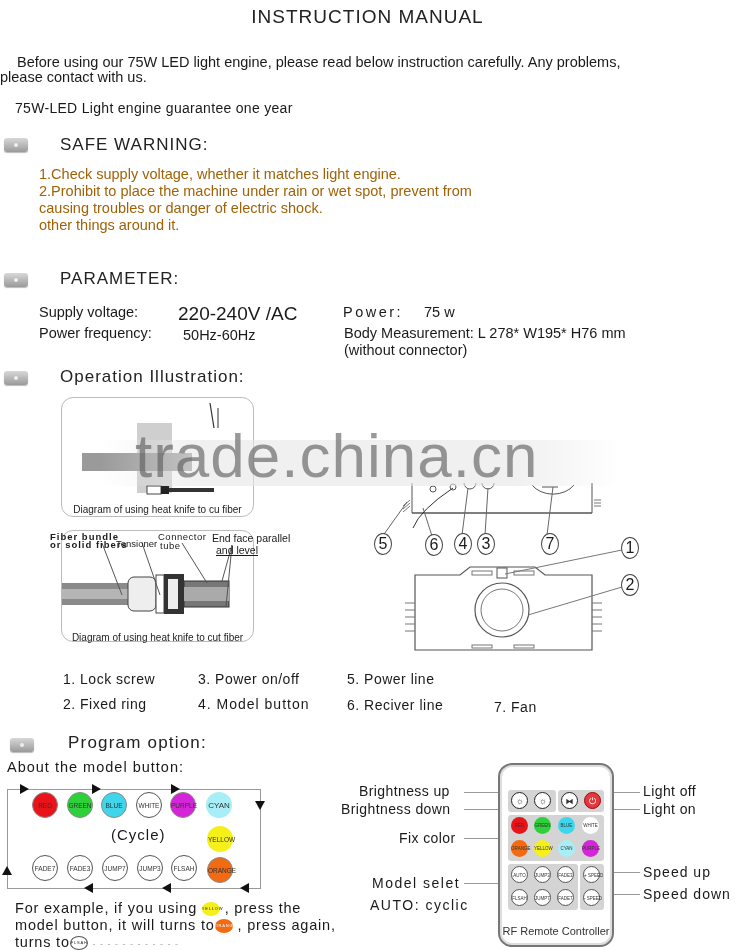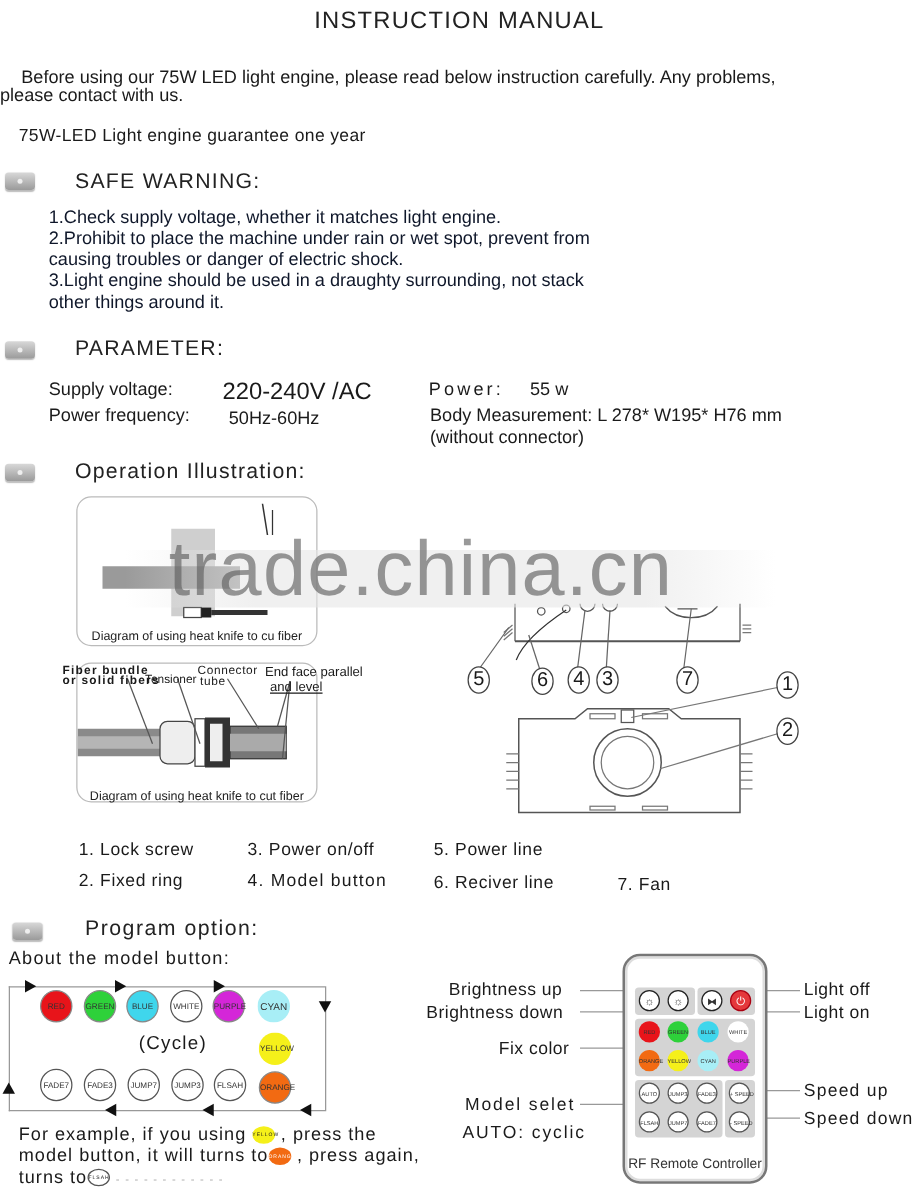--- a/index.html
+++ b/index.html
@@ -5,21 +5,21 @@
   * { box-sizing: border-box; margin: 0; padding: 0; }
   html, body { width: 735px; height: 950px; background: #ffffff; overflow: hidden; }
   body { position: relative; font-family: "Liberation Sans", sans-serif; color: #1a1a1a; }
   .abs { position: absolute; white-space: nowrap; }
   .title { left: 0; width: 735px; top: 6px; text-align: center; font-size: 19px; letter-spacing: 1px; color: #222; }
   .intro { font-size: 14.5px; color: #1a1a1a; }
   .intro2 { font-size: 14px; letter-spacing: 0.3px; }
   .sec-icon { width: 24px; height: 14px; border-radius: 3px; background: linear-gradient(#d8d8d8, #9a9a9a); box-shadow: 0 1px 1px #bbb; }
   .sec-icon::after { content: ""; position: absolute; left: 10px; top: 5px; width: 4px; height: 4px; border-radius: 50%; background: #eee; }
   .sec-title { font-size: 17px; letter-spacing: 1px; color: #222; }
-  .body-text { font-size: 14.5px; line-height: 17px; color: #0f172a; }
+  .body-text { font-size: 14.5px; line-height: 17px; color: #a16207; }
   .param { font-size: 14.5px; }
   .spaced { letter-spacing: 2.5px; }
   .diagram-box { border: 1px solid #bbb; border-radius: 12px; background: #fff; }
   .cap { font-size: 10px; color: #222; text-align: center; width: 100%; position: absolute; }
   .small-label { font-size: 9.5px; line-height: 9px; }
   .num-circle { width: 18px; height: 22px; border: 1px solid #444; border-radius: 50%; text-align: center; font-size: 16px; line-height: 20px; background: #fff; }
   .legend { font-size: 14px; letter-spacing: 0.5px; }
   .watermark { left: 135px; top: 420px; font-size: 62px; color: rgba(90,90,90,0.62); letter-spacing: 1px; font-family: "Liberation Sans", sans-serif; }
   .wm-band { left: 100px; top: 440px; width: 520px; height: 46px; background: linear-gradient(90deg, rgba(255,255,255,0), rgba(230,230,230,0.6) 20%, rgba(230,230,230,0.6) 80%, rgba(255,255,255,0)); }
   .dot { width: 26px; height: 26px; border-radius: 50%; font-size: 6.5px; text-align: center; line-height: 26px; color: #333; border: 1px solid #888; }
@@ -43,32 +43,31 @@
 <div class="abs intro" style="left:17px;top:54px;">Before using our 75W LED light engine, please read below instruction carefully. Any problems,</div>
 <div class="abs intro" style="left:0px;top:69px;">please contact with us.</div>
 <div class="abs intro2" style="left:15px;top:100px;">75W-LED  Light  engine  guarantee one  year</div>
 
 <div class="abs sec-icon" style="left:4px;top:138px;"></div>
 <div class="abs sec-title" style="left:60px;top:135px;">SAFE  WARNING:</div>
 <div class="abs body-text" style="left:39px;top:166px;">
   <div>1.Check supply voltage, whether it matches light engine.</div>
   <div>2.Prohibit to place the machine under rain or wet spot, prevent from</div>
   <div>causing troubles or danger of  electric shock.</div>
-  <div>3.Light engine should be used in a draughty surrounding, not  stack</div>
   <div>other things around it.</div>
 </div>
 
 <div class="abs sec-icon" style="left:4px;top:273px;"></div>
 <div class="abs sec-title" style="left:60px;top:269px;">PARAMETER:</div>
 <div class="abs param" style="left:39px;top:304px;">Supply  voltage:</div>
 <div class="abs param" style="left:178px;top:303px;font-size:19px;">220-240V  /AC</div>
 <div class="abs param" style="left:39px;top:325px;">Power frequency:</div>
 <div class="abs param" style="left:183px;top:327px;">50Hz-60Hz</div>
 <div class="abs param spaced" style="left:343px;top:304px;">Power:</div>
-<div class="abs param" style="left:424px;top:304px;">55  w</div>
+<div class="abs param" style="left:424px;top:304px;">75  w</div>
 <div class="abs param" style="left:344px;top:325px;">Body  Measurement: L 278* W195* H76 mm</div>
 <div class="abs param" style="left:344px;top:342px;">(without connector)</div>
 
 <div class="abs sec-icon" style="left:4px;top:371px;"></div>
 <div class="abs sec-title" style="left:60px;top:367px;">Operation Illustration:</div>
 
 <div class="abs diagram-box" style="left:61px;top:397px;width:193px;height:120px;">
   <svg width="193" height="100" style="position:absolute;left:0;top:0;">
     <rect x="75" y="25" width="35" height="70" fill="#cfcfcf"></rect>
     <rect x="20" y="55" width="110" height="18" fill="#9a9a9a"></rect>

